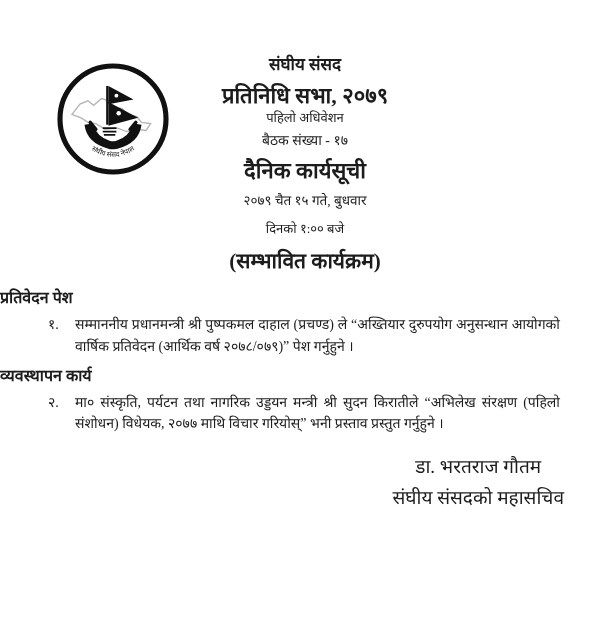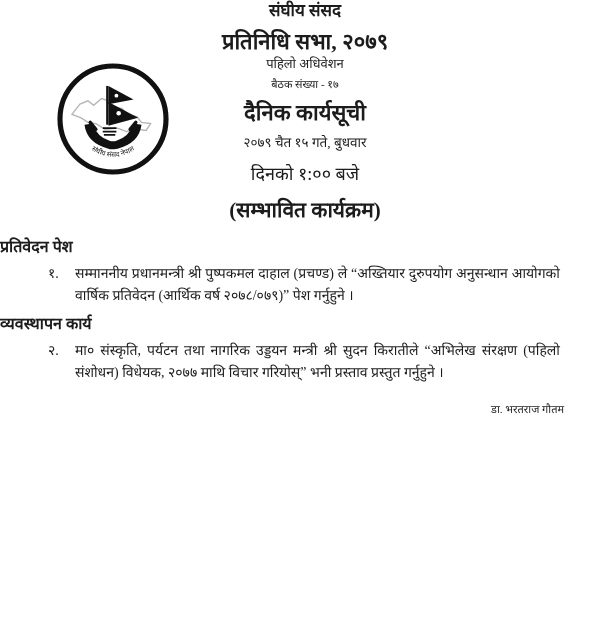--- a/index.html
+++ b/index.html
@@ -10,28 +10,28 @@
     color: #1c1c1c;
     font-family: "Liberation Serif", "DejaVu Serif", serif;
     position: relative;
     overflow: hidden;
   }
   .emblem {
     position: absolute;
     left: 56px; top: 62px;
     width: 114px; height: 114px;
   }
-  .header { text-align: center; line-height: 1.25; }
+  .header { padding-top: 54px; text-align: center; line-height: 1.25; }
   .t-parliament   { font-size: 17px; font-weight: 600; margin-bottom: 7px; }
   .t-house        { font-size: 22px; font-weight: 700; }
   .t-session      { font-size: 13px; margin-bottom: 6px; }
-  .t-meeting      { font-size: 11px; margin-bottom: 7px; }
+  .t-meeting      { font-size: 14px; margin-bottom: 7px; }
   .t-doctitle     { font-size: 22px; font-weight: 700; margin-bottom: 9px; }
   .t-date         { font-size: 13.5px; margin-bottom: 11px; }
-  .t-time         { font-size: 18px; margin-bottom: 11px; }
+  .t-time         { font-size: 13px; margin-bottom: 11px; }
   .t-program      { font-size: 21px; font-weight: 700; }
   .section        { margin-top: 12px; }
   .section + .section { margin-top: 6px; }
   .section-heading {
     text-align: left;
     font-weight: 700;
     font-size: 16px;
     margin-bottom: 6px;
   }
   .agenda-item {
@@ -43,21 +43,21 @@
   .item-number { width: 27px; flex: none; }
   .item-text   { flex: 1; text-align: justify; }
   .signature-wrap {
     margin-top: 16px;
     display: flex;
     justify-content: flex-end;
     padding-right: 46px;
   }
   .signature {
     text-align: center;
-    font-size: 11px;
+    font-size: 19px;
     line-height: 1.65;
   }
 </style>
 </head>
 <body>
 
 <div class="emblem">
   <svg viewBox="0 0 100 100" width="114" height="114">
     <defs>
       <path id="arcPath" d="M 21 64 A 31.5 31.5 0 0 0 79 64" fill="none"></path>
@@ -109,14 +109,15 @@
   <div class="section-heading">व्यवस्थापन कार्य</div>
   <div class="agenda-item">
     <div class="item-number">२.</div>
     <div class="item-text">मा० संस्कृति, पर्यटन तथा नागरिक उड्डयन मन्त्री श्री सुदन किरातीले “अभिलेख संरक्षण (पहिलो संशोधन) विधेयक, २०७७ माथि विचार गरियोस्” भनी प्रस्ताव प्रस्तुत गर्नुहुने ।</div>
   </div>
 </div>
 
 <div class="signature-wrap">
   <div class="signature">
     <div>डा. भरतराज गौतम</div>
+    <div>संघीय संसदको महासचिव</div>
   </div>
 </div>
 
 </body></html>

